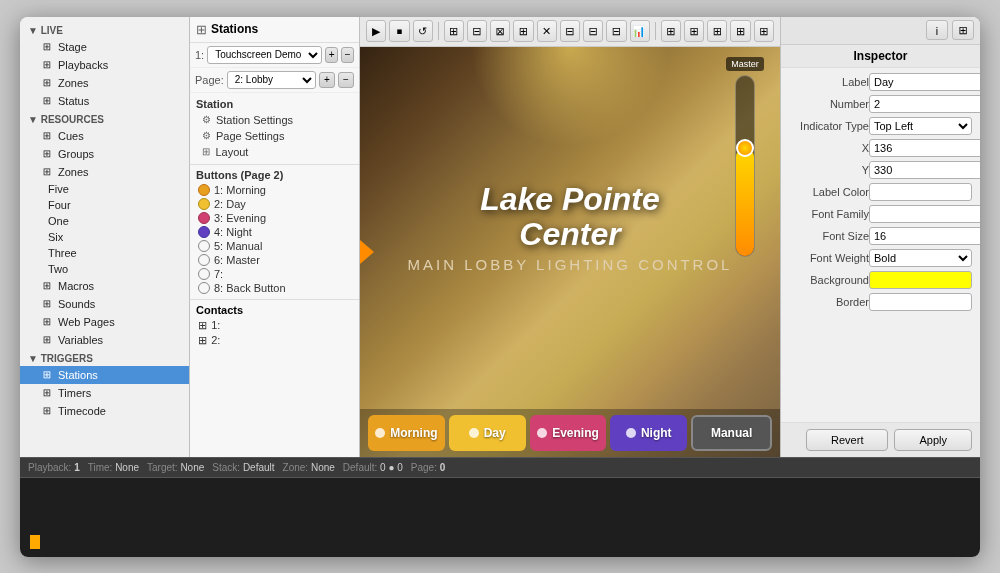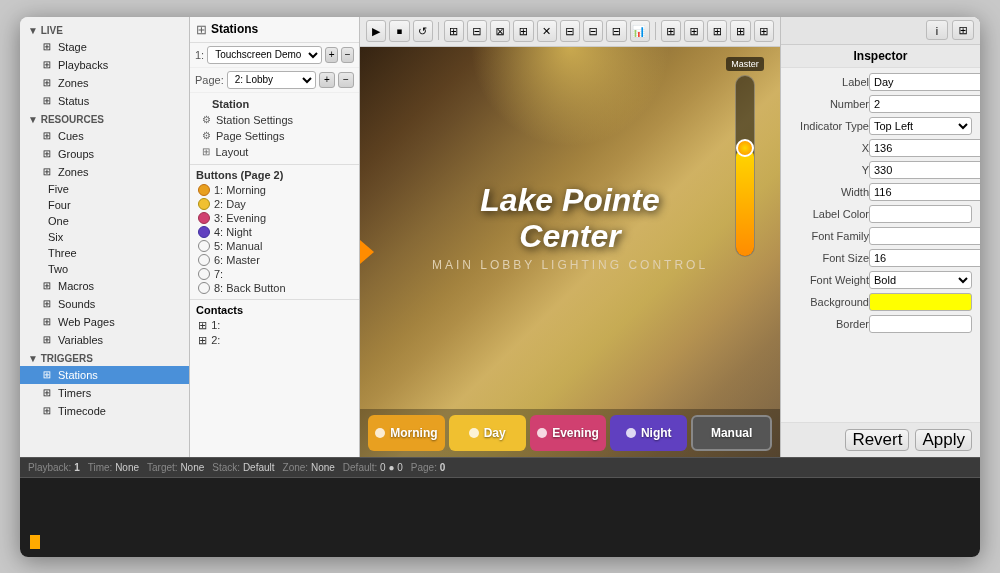--- a/index.html
+++ b/index.html
@@ -129,21 +129,20 @@
       border-radius: 3px;
       cursor: pointer;
       font-size: 10px;
       display: flex; align-items: center; justify-content: center;
     }
     .station-section {
       padding: 5px 6px 2px 6px;
       font-weight: bold;
       font-size: 11px;
       color: #333;
-      margin-left: 16px;
     }
     .station-menu-item {
       display: flex;
       align-items: center;
       padding: 2px 6px 2px 12px;
       gap: 5px;
       font-size: 11px;
       color: #333;
       cursor: pointer;
     }
@@ -242,21 +241,21 @@
     .preview-title-text {
       font-size: 32px;
       font-weight: bold;
       color: white;
       text-shadow: 2px 2px 8px rgba(0,0,0,0.8);
       font-style: italic;
       text-align: center;
       line-height: 1.1;
     }
     .preview-subtitle {
-      font-size: 12px;
+      font-size: 15px;
       color: #e0d0b0;
       letter-spacing: 3px;
       text-transform: uppercase;
       margin-top: 4px;
       text-align: right;
     }
     .master-slider {
       position: absolute;
       right: 15px;
       top: 10px;
@@ -427,25 +426,25 @@
     .inspector-footer {
       padding: 6px 8px;
       display: flex;
       justify-content: flex-end;
       gap: 6px;
       border-top: 1px solid #ddd;
       background: #e8e8e8;
     }
     .footer-btn {
       height: 22px;
-      padding: 0 6px;
+      padding: 0 24px;
       background: linear-gradient(to bottom, #f5f5f5, #e0e0e0);
       border: 1px solid #aaa;
       border-radius: 4px;
-      font-size: 17px;
+      font-size: 11px;
       cursor: pointer;
     }
     
     .bottom-area {
       height: 100px;
       background: #2a2a2a;
       border-top: 1px solid #555;
       display: flex;
       flex-direction: column;
     }
@@ -740,24 +739,20 @@
             <option>Top Left</option>
           </select>
         </div>
         <div class="field-row">
           <span class="field-label">X</span>
           <input class="field-input" value="136" style="">
         </div>
         <div class="field-row">
           <span class="field-label">Y</span>
           <input class="field-input" value="330" style="">
-        </div>
-        <div class="field-row">
-          <span class="field-label">Width</span>
-          <input class="field-input" value="116" style="">
         </div>
         <div class="field-row">
           <span class="field-label">Label Color</span>
           <div class="color-swatch"></div>
         </div>
         <div class="field-row">
           <span class="field-label">Font Family</span>
           <input class="field-input" value="" style="">
         </div>
         <div class="field-row">

